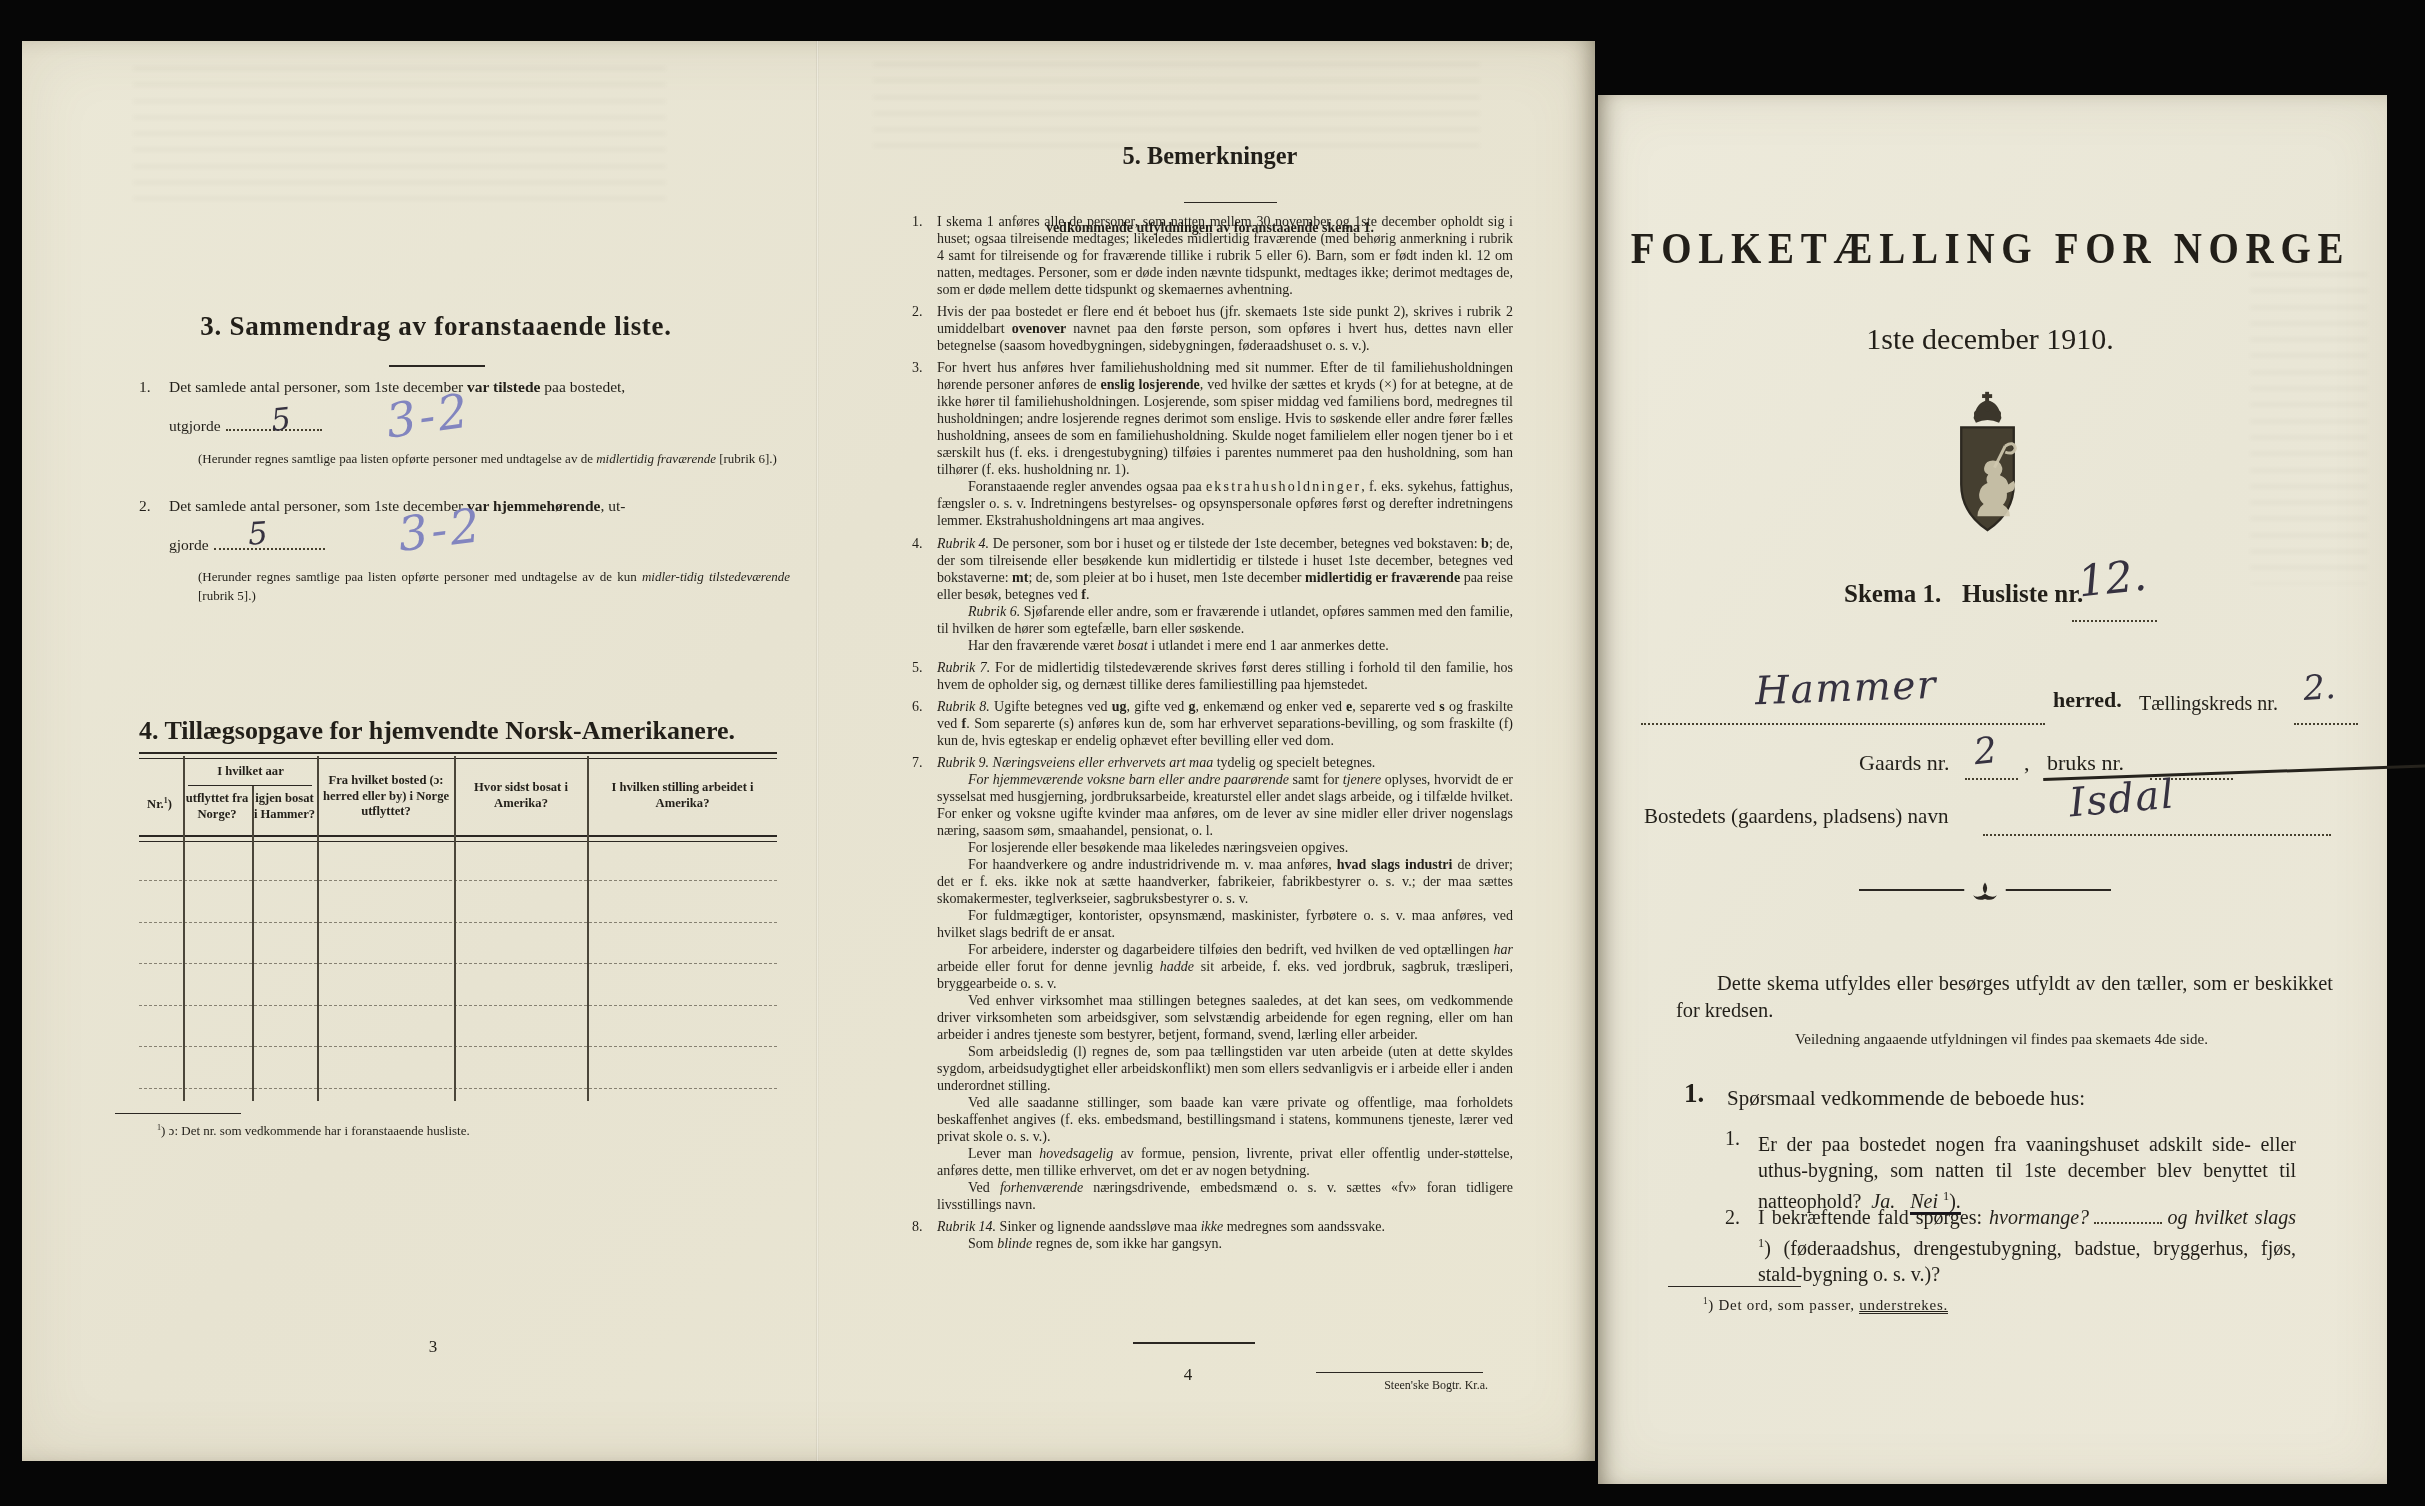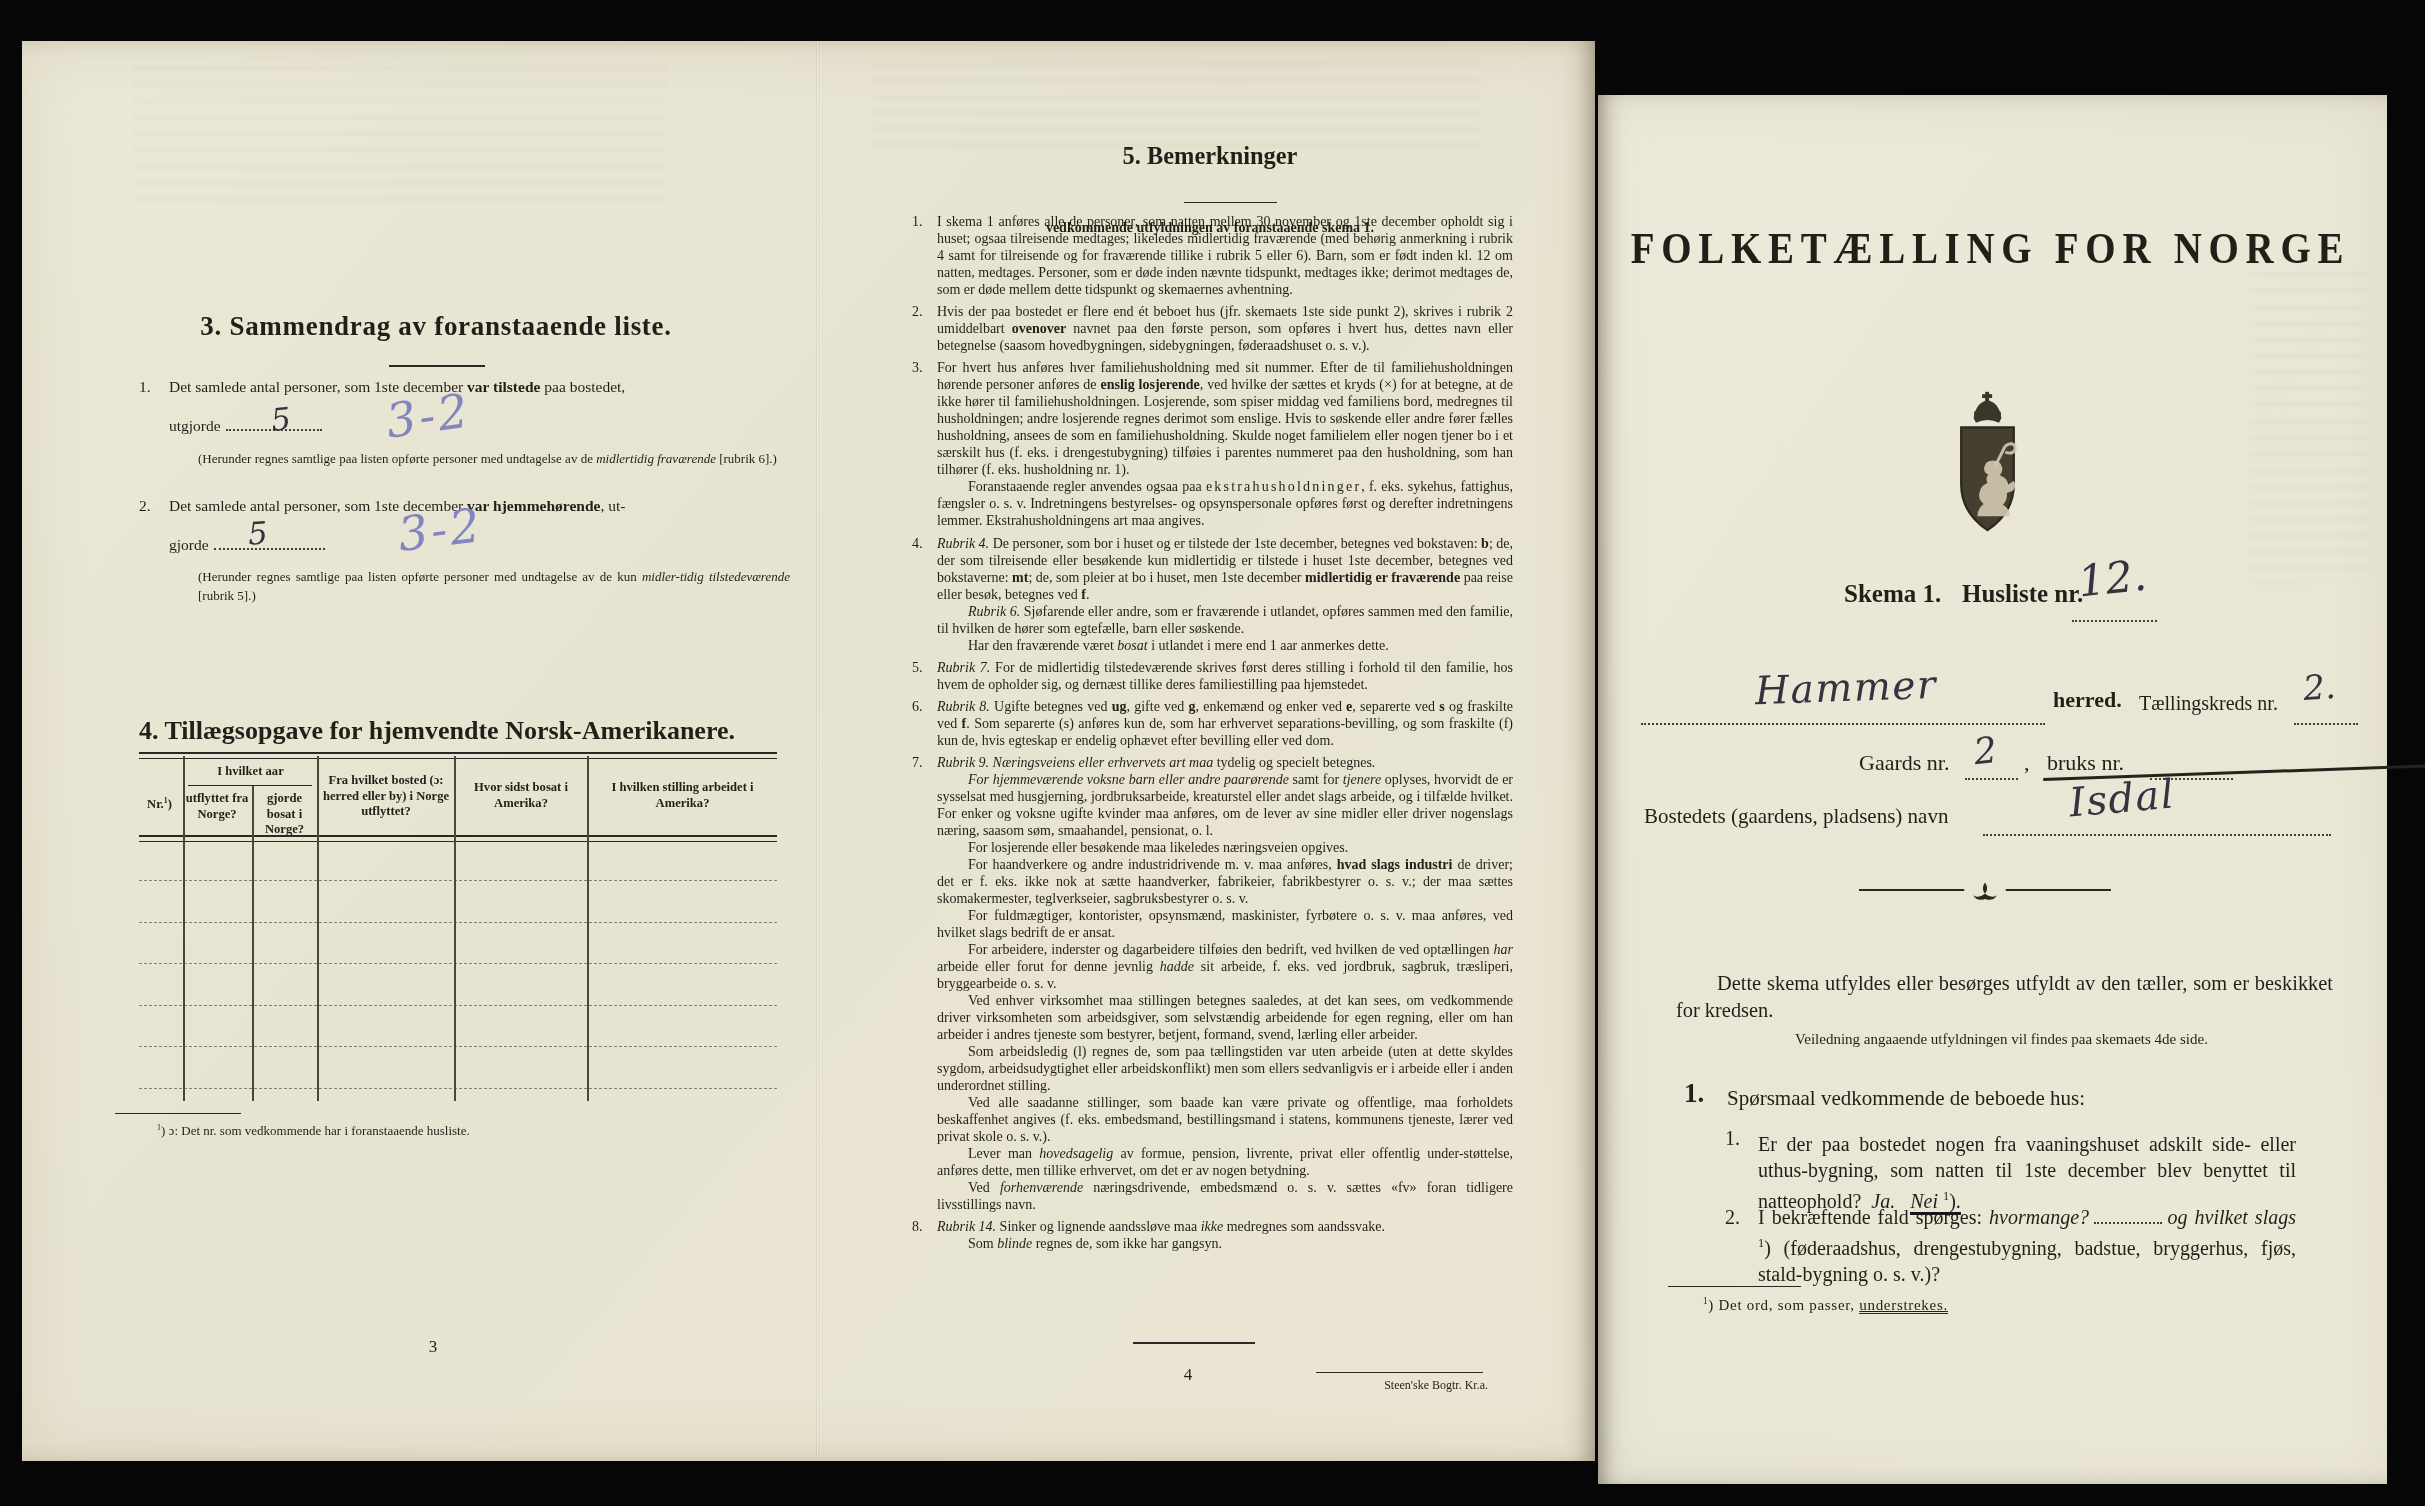--- a/index.html
+++ b/index.html
@@ -74,21 +74,21 @@
     <div class="abs jus" style="left:176px;top:527px;width:592px;font-size:13px;line-height:18.5px;">(Herunder regnes samtlige paa listen opførte personer med undtagelse av de kun <i>midler-tidig tilstedeværende</i> [rubrik 5].)</div>
 
     <div class="abs b ctr" style="left:30px;top:675px;width:770px;font-size:26px;">4.   Tillægsopgave for hjemvendte Norsk-Amerikanere.</div>
 
     <div class="abs" style="left:117px;top:711px;width:638px;height:400px;">
       <div class="dbl" style="position:absolute;left:0;top:0;width:638px;"></div>
       <div class="tbh" style="left:44px;top:12px;width:135px;">I hvilket aar</div>
       <div class="abs rule2" style="left:49px;top:33px;width:124px;"></div>
       <div class="tbh" style="left:0;top:41px;width:41px;">Nr.<sup>1</sup>)</div>
       <div class="tbh" style="left:45px;top:39px;width:66px;">utflyttet fra Norge?</div>
-      <div class="tbh" style="left:114px;top:39px;width:63px;">gjorde bosat i Norge?</div>
+      <div class="tbh" style="left:114px;top:39px;width:63px;">igjen bosat i Hammer?</div>
       <div class="tbh" style="left:182px;top:21px;width:130px;">Fra hvilket bosted (ɔ: herred eller by) i Norge utflyttet?</div>
       <div class="tbh" style="left:320px;top:28px;width:124px;">Hvor sidst bosat i Amerika?</div>
       <div class="tbh" style="left:453px;top:28px;width:181px;">I hvilken stilling arbeidet i Amerika?</div>
       <div class="dbl" style="position:absolute;left:0;top:83px;width:638px;"></div>
 
       <div class="drow" style="top:87px;height:41px;"></div>
       <div class="drow" style="top:129px;height:41px;"></div>
       <div class="drow" style="top:170px;height:41px;"></div>
       <div class="drow" style="top:212px;height:41px;"></div>
       <div class="drow" style="top:253px;height:41px;"></div>
@@ -161,20 +161,21 @@
     <div class="abs rule3" style="left:1111px;top:1301px;width:122px;"></div>
     <div class="abs ctr" style="left:1144px;top:1324px;width:44px;font-size:17px;">4</div>
     <div class="abs rule2" style="left:1294px;top:1331px;width:167px;"></div>
     <div class="abs ctr" style="left:1288px;top:1337px;width:178px;font-size:12px;text-align:right;">Steen'ske Bogtr.  Kr.a.</div>
   </div>
 
   <div class="sheet right">
     <div class="ghost" style="left:652px;top:178px;width:118px;height:311px;"></div>
 
     <div class="abs b ctr" style="left:15px;top:130px;width:755px;font-size:39px;letter-spacing:6.7px;transform:scaleY(1.12);">FOLKETÆLLING FOR NORGE</div>
+    <div class="abs ctr" style="left:22px;top:227px;width:740px;font-size:30px;">1ste december 1910.</div>
 
     <div class="abs" style="left:347px;top:295px;width:85px;height:159px;">
       <svg width="85" height="159" viewBox="0 0 110 205">
         <g fill="#3b362b">
           <rect x="52" y="2" width="5" height="12"></rect>
             <rect x="48" y="5" width="13" height="5"></rect>
           <path d="M37 36 Q40 16 55 13 Q70 16 73 36 L70 42 Q55 35 40 42 Z"></path>
           <circle cx="41" cy="30" r="3.4"></circle>
             <circle cx="55" cy="24" r="3.4"></circle>
             <circle cx="69" cy="30" r="3.4"></circle>

